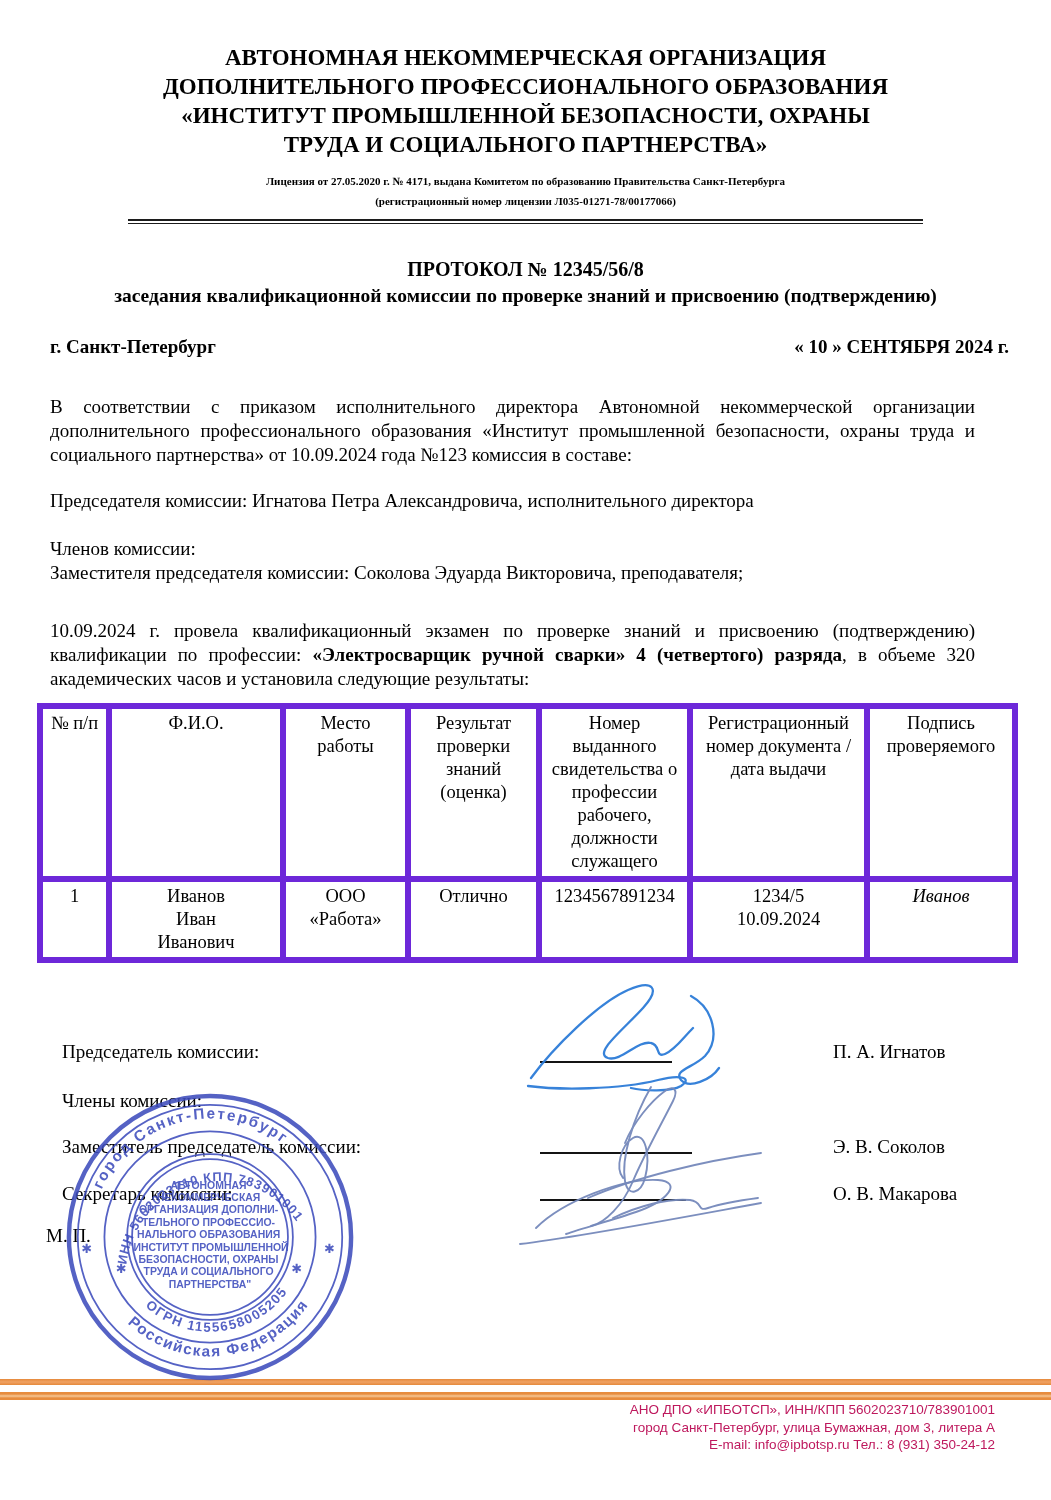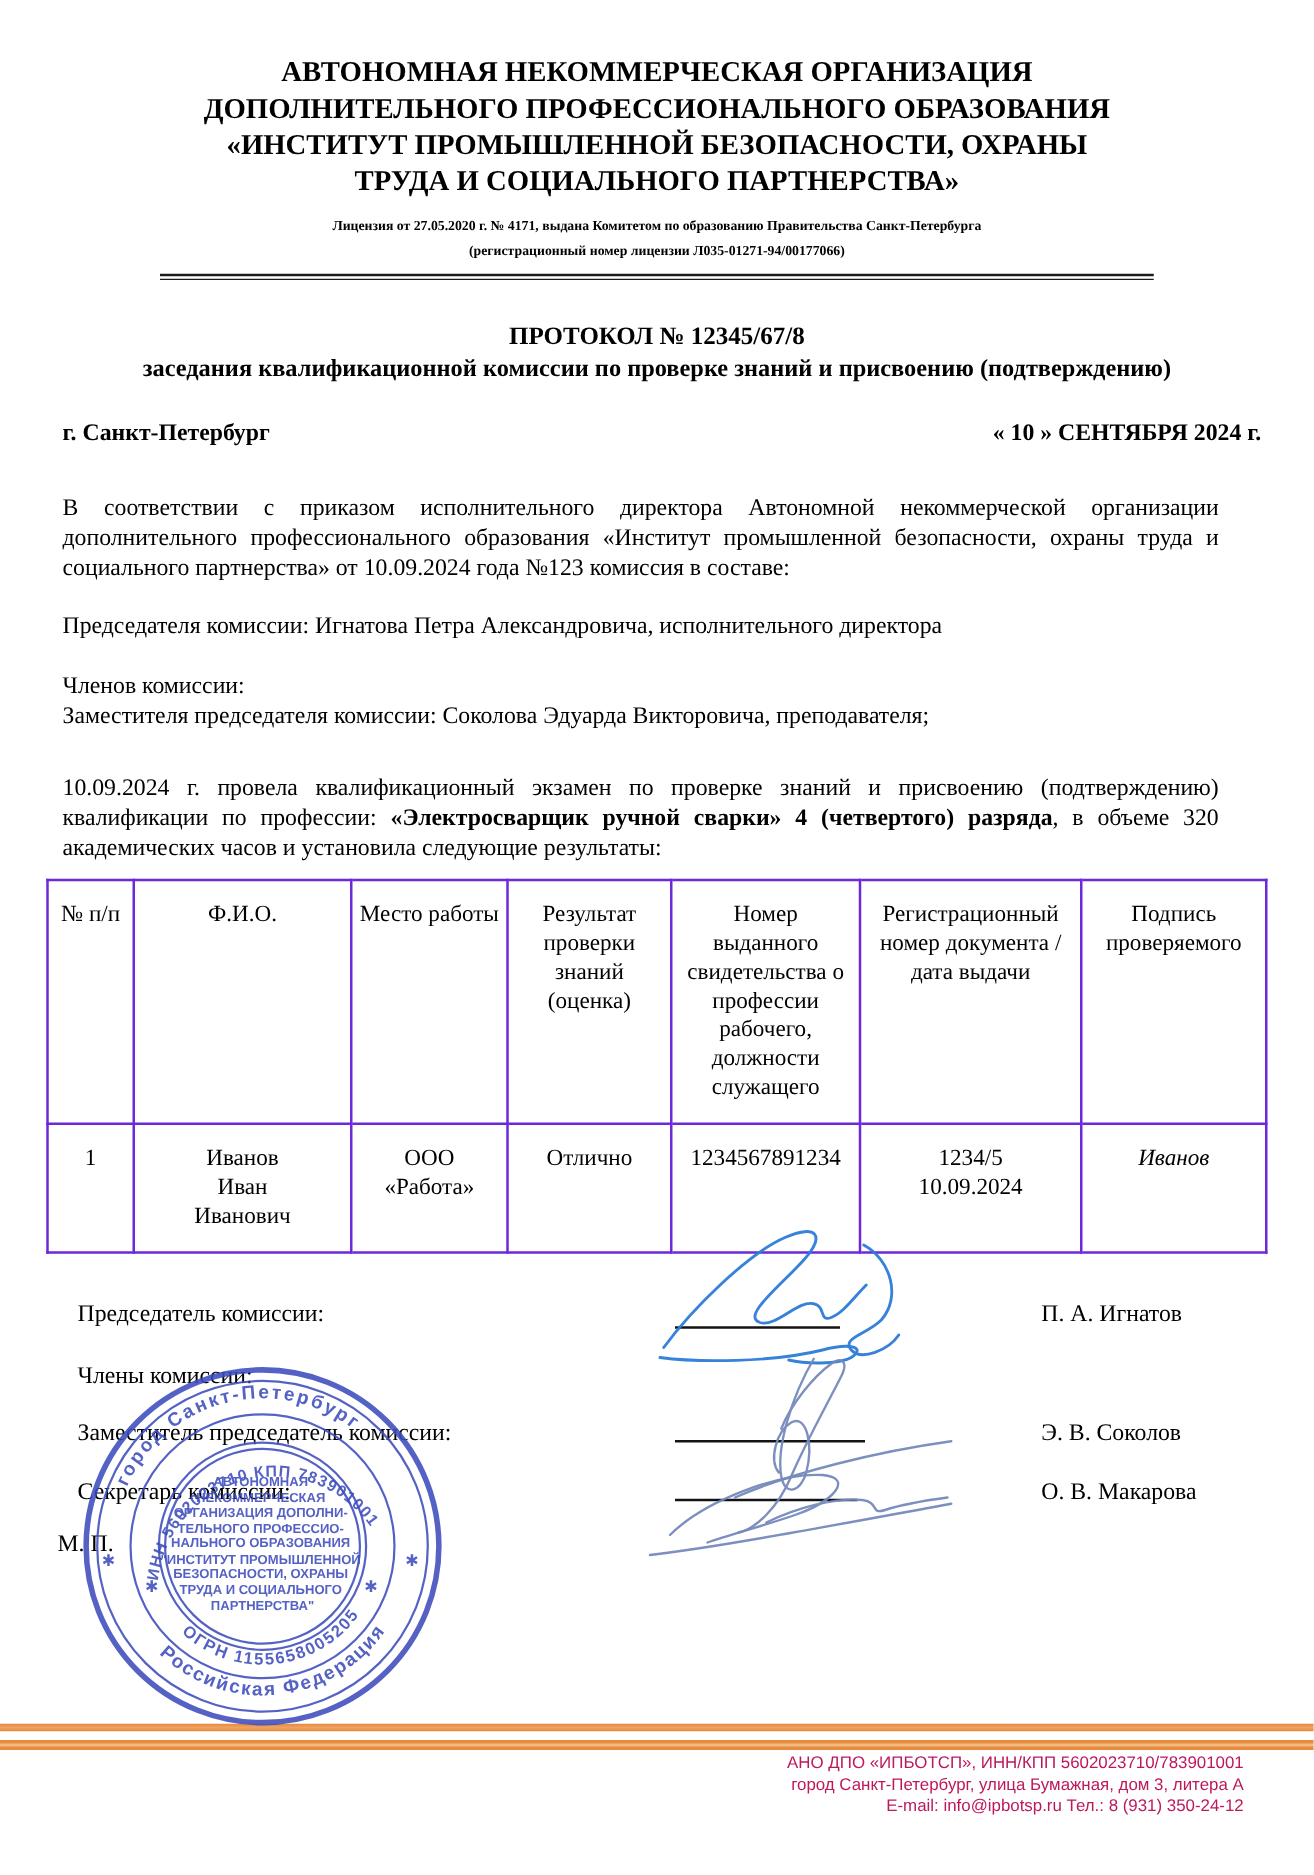--- a/index.html
+++ b/index.html
@@ -11,21 +11,21 @@
   .org-header{padding-top:43px;text-align:center;font-weight:bold;font-size:23px;line-height:29px;}
   .license{margin-top:13px;text-align:center;font-weight:bold;font-size:11px;line-height:19.5px;}
   .double-rule{width:795px;height:2px;margin:8px auto 0;border-top:2.4px solid #1c1c1c;border-bottom:1.2px solid #1c1c1c;}
   .doc-title{margin-top:32px;text-align:center;font-weight:bold;font-size:20px;line-height:26px;}
   .doc-subtitle{text-align:center;font-weight:bold;font-size:19.5px;line-height:27px;}
   .meta-row{display:flex;justify-content:space-between;margin:26px 42px 0 50px;font-weight:bold;font-size:19px;line-height:24px;}
   .para{margin:36px 76px 0 50px;font-size:19px;line-height:24px;text-align:justify;}
   .line19{margin:0 76px 0 50px;font-size:19px;line-height:24px;}
   .mt22{margin-top:22px;} .mt24{margin-top:24px;}
   table.results{border-collapse:collapse;margin:12px 0 0 37px;width:975px;font-size:18.5px;table-layout:fixed;}
-  table.results th,table.results td{border:2px solid #6d28d9;vertical-align:top;padding:16px 5px;line-height:23px;text-align:center;font-weight:normal;}
+  table.results th,table.results td{border:6px solid #6d28d9;vertical-align:top;padding:3px 5px;line-height:23px;text-align:center;font-weight:normal;}
   td.cell-left{text-align:left;padding-left:12px;}
   td.cell-italic{font-style:italic;}
   .sig-label,.sig-name{position:absolute;font-size:19px;line-height:24px;white-space:nowrap;z-index:2;}
   .sig-line{position:absolute;height:2px;background:#141414;z-index:3;}
   .sig-svg{position:absolute;z-index:4;}
   .stamp-svg{position:absolute;left:62px;top:1089px;z-index:5;}
   .footer-stripe{position:absolute;left:0;width:1051px;z-index:1;}
   .stripe-a{top:1379px;height:6px;background:linear-gradient(#e5893b,#f0a264,#e5893b);}
   .stripe-b{top:1392px;height:8px;background:linear-gradient(#e78c3e 25%,#f6c795 50%,#e78c3e 75%);}
   .footer-text{position:absolute;right:56px;top:1401px;text-align:right;z-index:2;
@@ -35,25 +35,25 @@
 <body>
 
 <div class="org-header">
   <div>АВТОНОМНАЯ НЕКОММЕРЧЕСКАЯ ОРГАНИЗАЦИЯ</div>
   <div>ДОПОЛНИТЕЛЬНОГО ПРОФЕССИОНАЛЬНОГО ОБРАЗОВАНИЯ</div>
   <div>«ИНСТИТУТ ПРОМЫШЛЕННОЙ БЕЗОПАСНОСТИ, ОХРАНЫ</div>
   <div>ТРУДА И СОЦИАЛЬНОГО ПАРТНЕРСТВА»</div>
 </div>
 <div class="license">
   <div>Лицензия от 27.05.2020 г. № 4171, выдана Комитетом по образованию Правительства Санкт-Петербурга</div>
-  <div>(регистрационный номер лицензии Л035-01271-94/00177066)</div>
+  <div>(регистрационный номер лицензии Л035-01271-78/00177066)</div>
 </div>
 <div class="double-rule"></div>
 
-<div class="doc-title">ПРОТОКОЛ № 12345/67/8</div>
+<div class="doc-title">ПРОТОКОЛ № 12345/56/8</div>
 <div class="doc-subtitle">
   <div>заседания квалификационной комиссии по проверке знаний и присвоению (подтверждению)</div>
 </div>
 <div class="meta-row">
   <span>г. Санкт-Петербург</span>
   <span>« 10 » СЕНТЯБРЯ 2024 г.</span>
 </div>
 
 <div class="para">В соответствии с приказом исполнительного директора Автономной некоммерческой организации дополнительного профессионального образования «Институт промышленной безопасности, охраны труда и социального партнерства» от 10.09.2024 года №123 комиссия в составе:</div>
 

